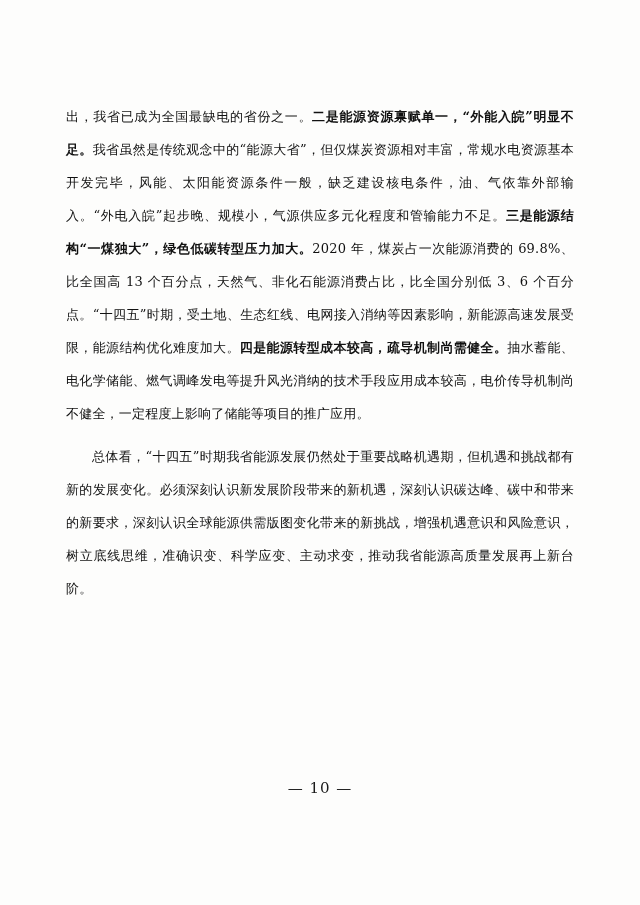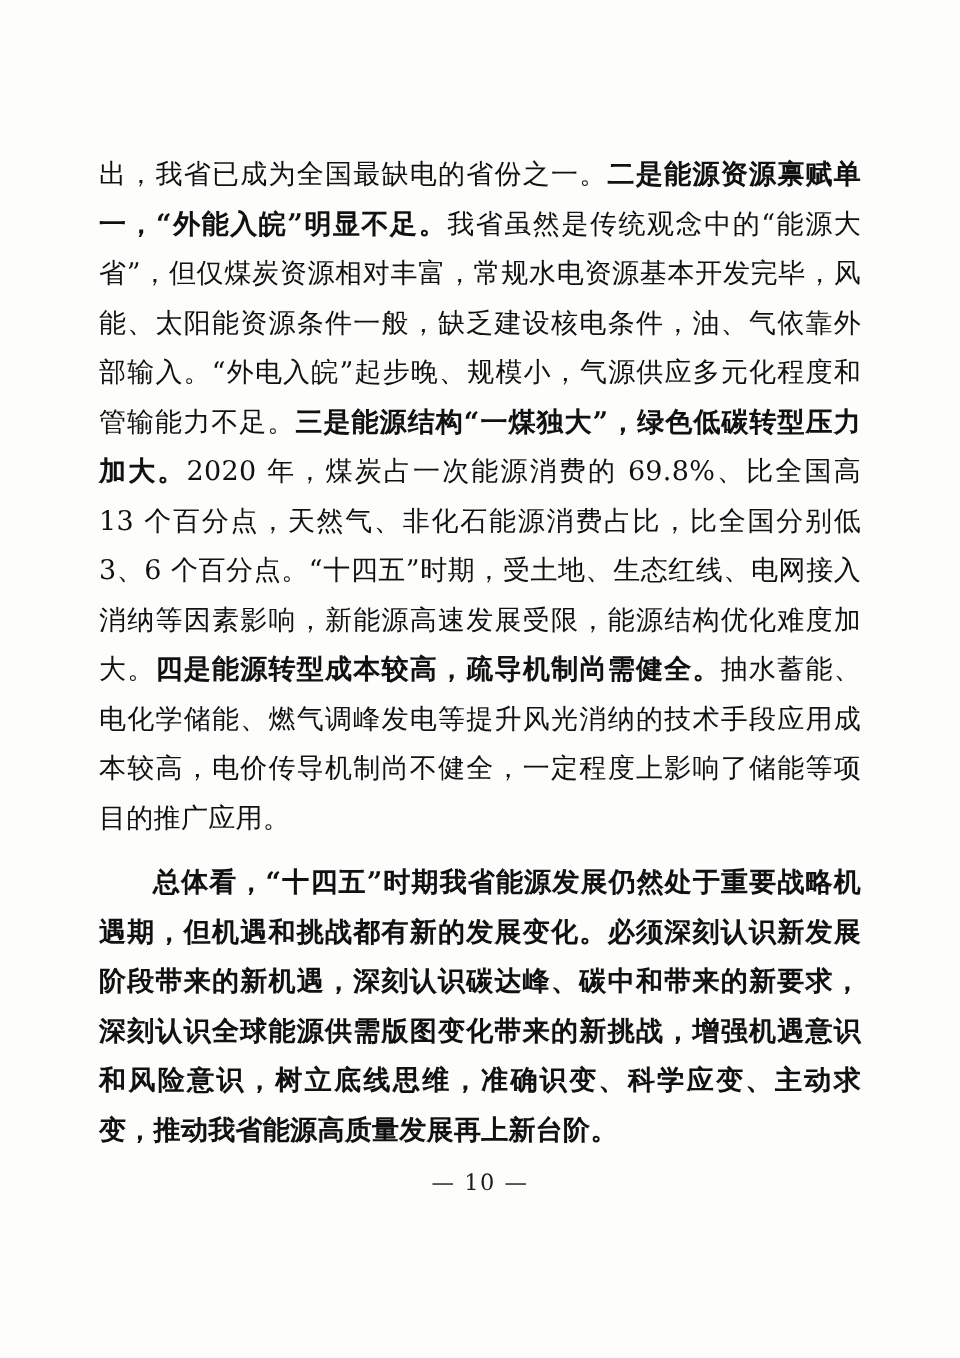--- a/index.html
+++ b/index.html
@@ -16,33 +16,32 @@
   }
   .page {
     position: relative;
     width: 640px;
     height: 905px;
     box-sizing: border-box;
     padding: 100px 66px 0 66px;
     background: #fdfdfc;
   }
   .body-text {
-    font-size: 18px;
+    font-size: 13px;
     line-height: 33px;
     text-align: justify;
     text-justify: inter-ideograph;
     letter-spacing: 0.2px;
     color: #111111;
   }
   .para {
     margin: 0;
   }
   .para + .para {
     margin-top: 10px;
-    font-weight: bold;
   }
   .indent {
     text-indent: 2em;
   }
   .b {
     font-weight: bold;
   }
   .pagenum {
     position: absolute;
     left: 0;

